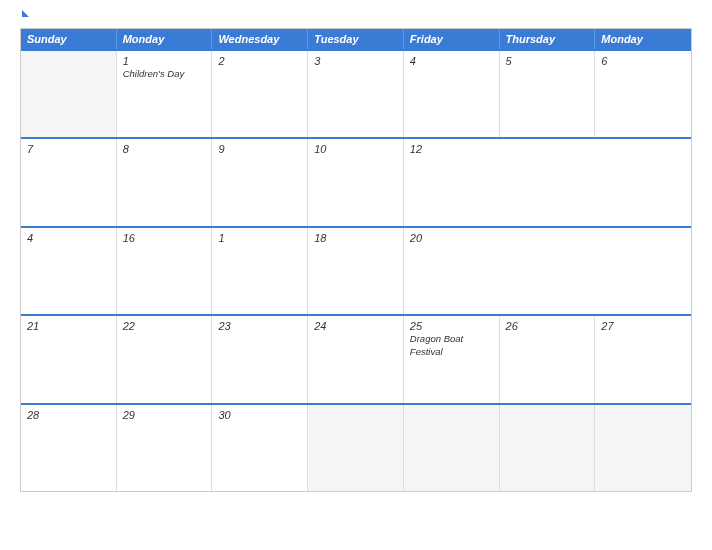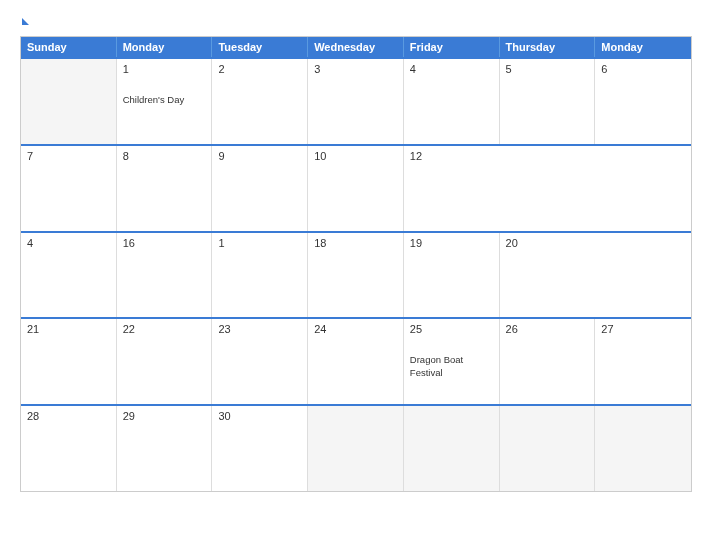--- a/index.html
+++ b/index.html
@@ -6,23 +6,24 @@
     body {
       width: 712px;
       height: 550px;
       background: #fff;
       font-family: Arial, sans-serif;
       overflow: hidden;
     }
     .page {
       width: 712px;
       height: 502px;
-      padding: 18px 20px 10px 20px;
-      display: flex;
-      flex-direction: column;
+      padding: 10px 20px 10px 20px;
+      display: flex;
+      flex-direction: column;
+      font-style: italic;
     }
     .header {
       display: flex;
       align-items: center;
       justify-content: space-between;
       margin-bottom: 10px;
     }
     .logo {
       display: flex;
       flex-direction: column;
@@ -111,21 +112,21 @@
     }
     .day-num {
       font-size: 11px;
       color: #333;
       font-weight: normal;
       display: block;
     }
     .event-text {
       font-size: 9.5px;
       color: #333;
-      margin-top: 19px;
+      margin-top: 1px;
       line-height: 1.3;
     }
   </style>
 </head>
 <body>
 
 <div class="page">
   <div class="header">
     <div class="logo">
       <span class="logo-general"></span>
@@ -136,22 +137,22 @@
     </div>
     <div class="title"></div>
     <div class="country"></div>
   </div>
 
   <div class="calendar">
     <div class="cal-header-row">
 
     <div class="cal-header-cell">Sunday</div>
         <div class="cal-header-cell">Monday</div>
+        <div class="cal-header-cell">Wednesday</div>
         <div class="cal-header-cell">Tuesday</div>
-        <div class="cal-header-cell">Wednesday</div>
         <div class="cal-header-cell">Friday</div>
         <div class="cal-header-cell">Thursday</div>
         <div class="cal-header-cell">Monday</div>
       </div>
     <div class="cal-body">
 
     <div class="cal-week">
           <div class="cal-cell empty"></div>
           <div class="cal-cell">
             <span class="day-num">1</span>
@@ -197,23 +198,20 @@
           <div class="cal-cell">
             <span class="day-num">16</span>
           </div>
           <div class="cal-cell">
             <span class="day-num">1</span>
           </div>
           <div class="cal-cell">
             <span class="day-num">18</span>
           </div>
           <div class="cal-cell">
-            <span class="day-num">19</span>
-          </div>
-          <div class="cal-cell">
             <span class="day-num">20</span>
           </div>
         </div>
         <div class="cal-week">
           <div class="cal-cell">
             <span class="day-num">21</span>
           </div>
           <div class="cal-cell">
             <span class="day-num">22</span>
           </div>

